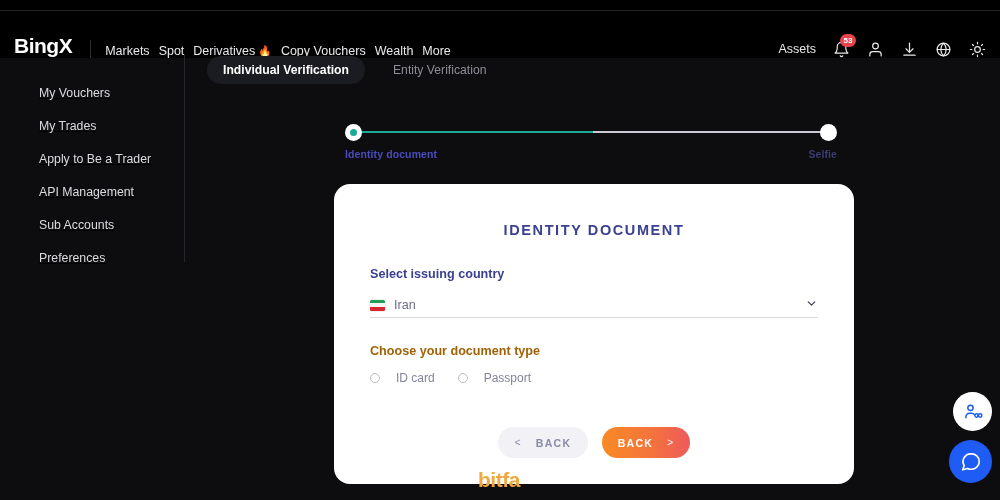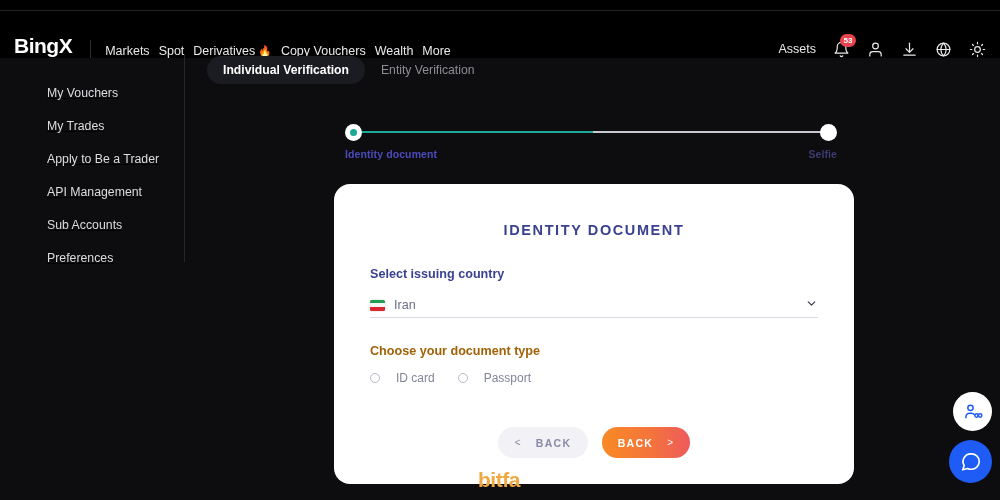--- a/index.html
+++ b/index.html
@@ -46,37 +46,37 @@
   .hicon svg { display:block; }
   .badge {
     position:absolute; top:-6px; left:8px;
     background:#e8434f; color:#fff; font-size:8px; line-height:1;
     padding:2.5px 3.5px; border-radius:7px; font-weight:700;
     min-width:15px; text-align:center;
   }
 
   
   .sidebar {
-    position:absolute; left:8px; top:58px; width:184px; height:205px;
+    position:absolute; left:0; top:58px; width:184px; height:205px;
     padding-top:18px;
     text-decoration:underline;
   }
   .side-divider {
     position:absolute; left:184px; top:55px; width:1px; height:207px;
     background:#26262b;
   }
   .side-item {
     height:33px; display:flex; align-items:center;
     padding-left:39px; color:#dcdce0; font-size:12.3px; cursor:pointer;
   }
 
   
   .tabs {
     position:absolute; left:207px; top:56px;
-    display:flex; align-items:center; gap:0;
+    display:flex; align-items:center; gap:12px;
   }
   .tab {
     font-size:12.2px; padding:7px 16px; border-radius:16px;
     cursor:pointer; white-space:nowrap;
   }
   .tab.active { background:#1b1b22; color:#ffffff; font-weight:700; }
   .tab.inactive { color:#8d8d96; }
 
   
   .stepper { position:absolute; left:345px; top:124px; width:492px; height:42px; }

